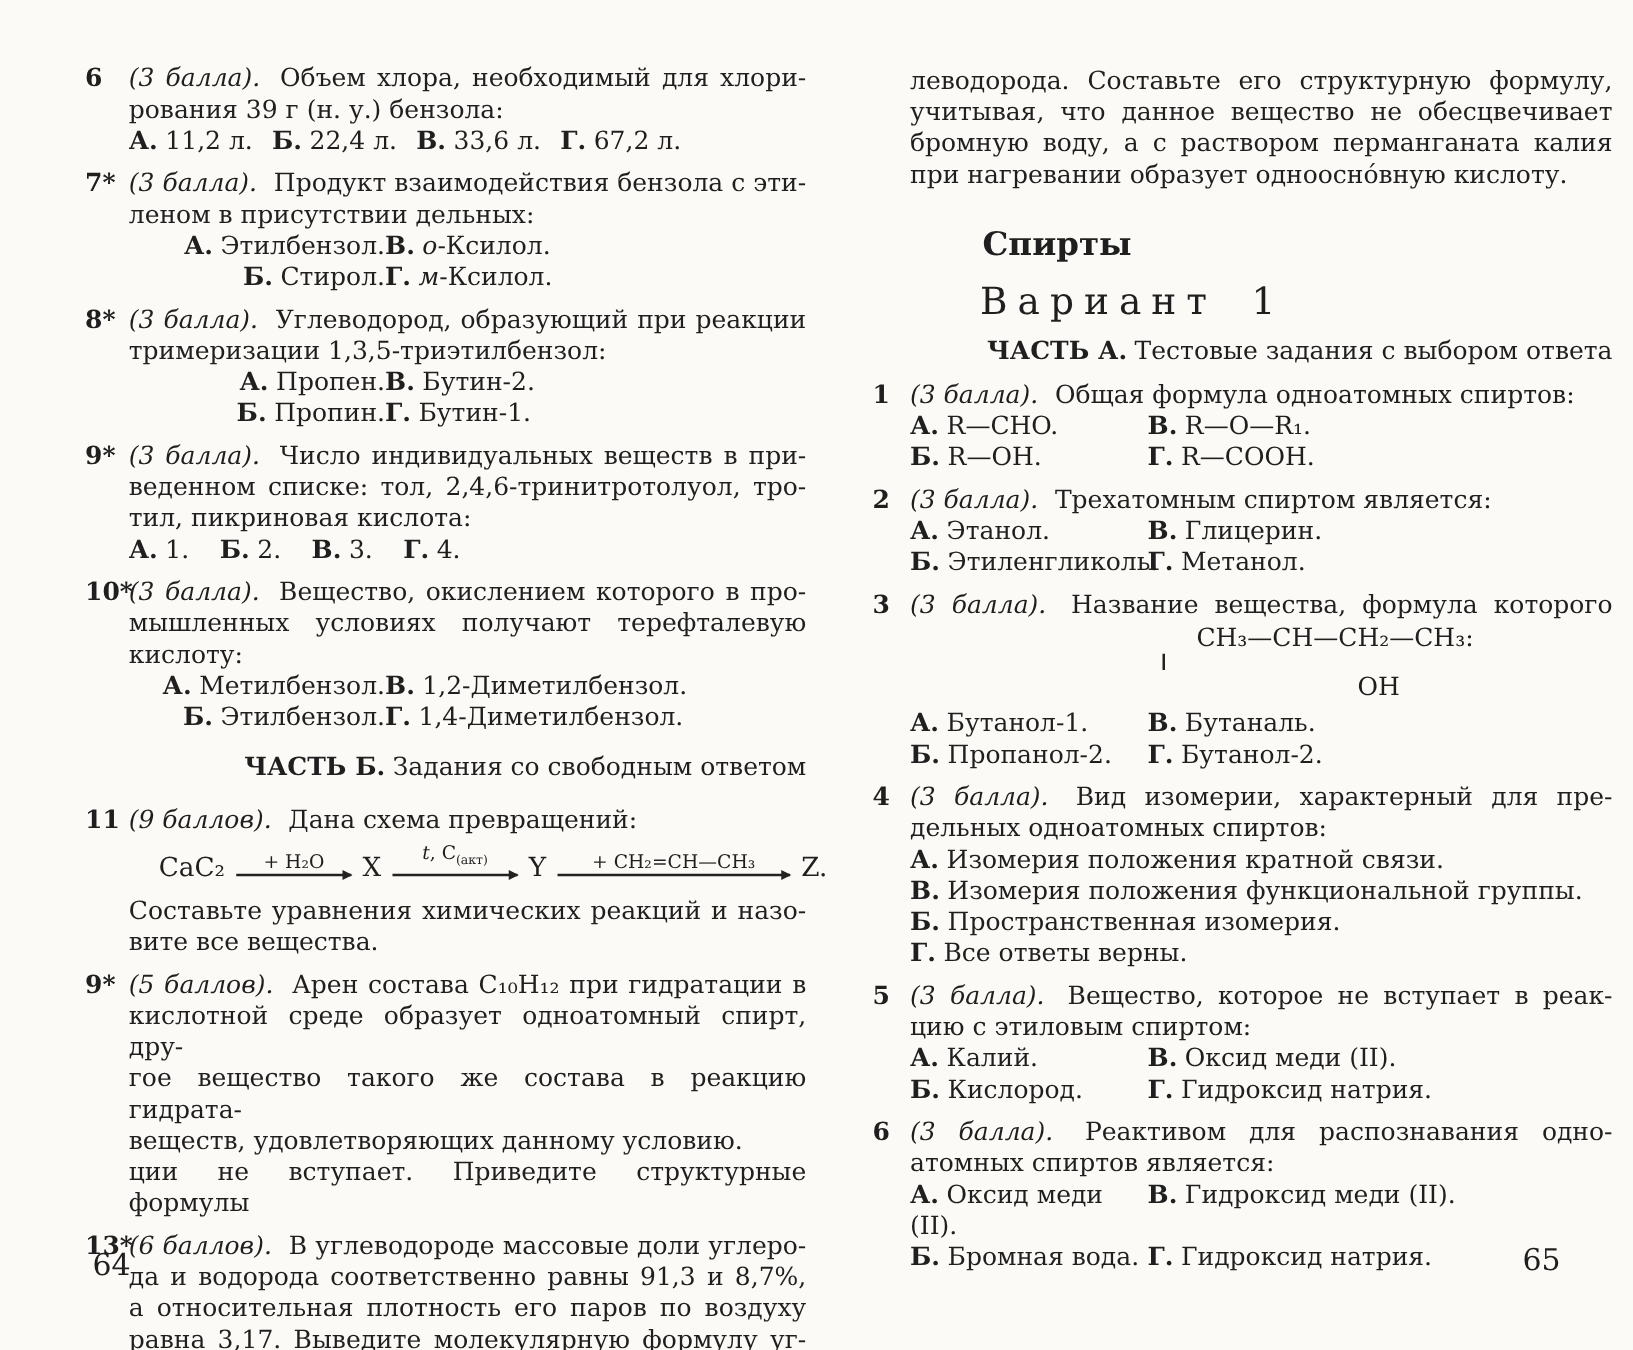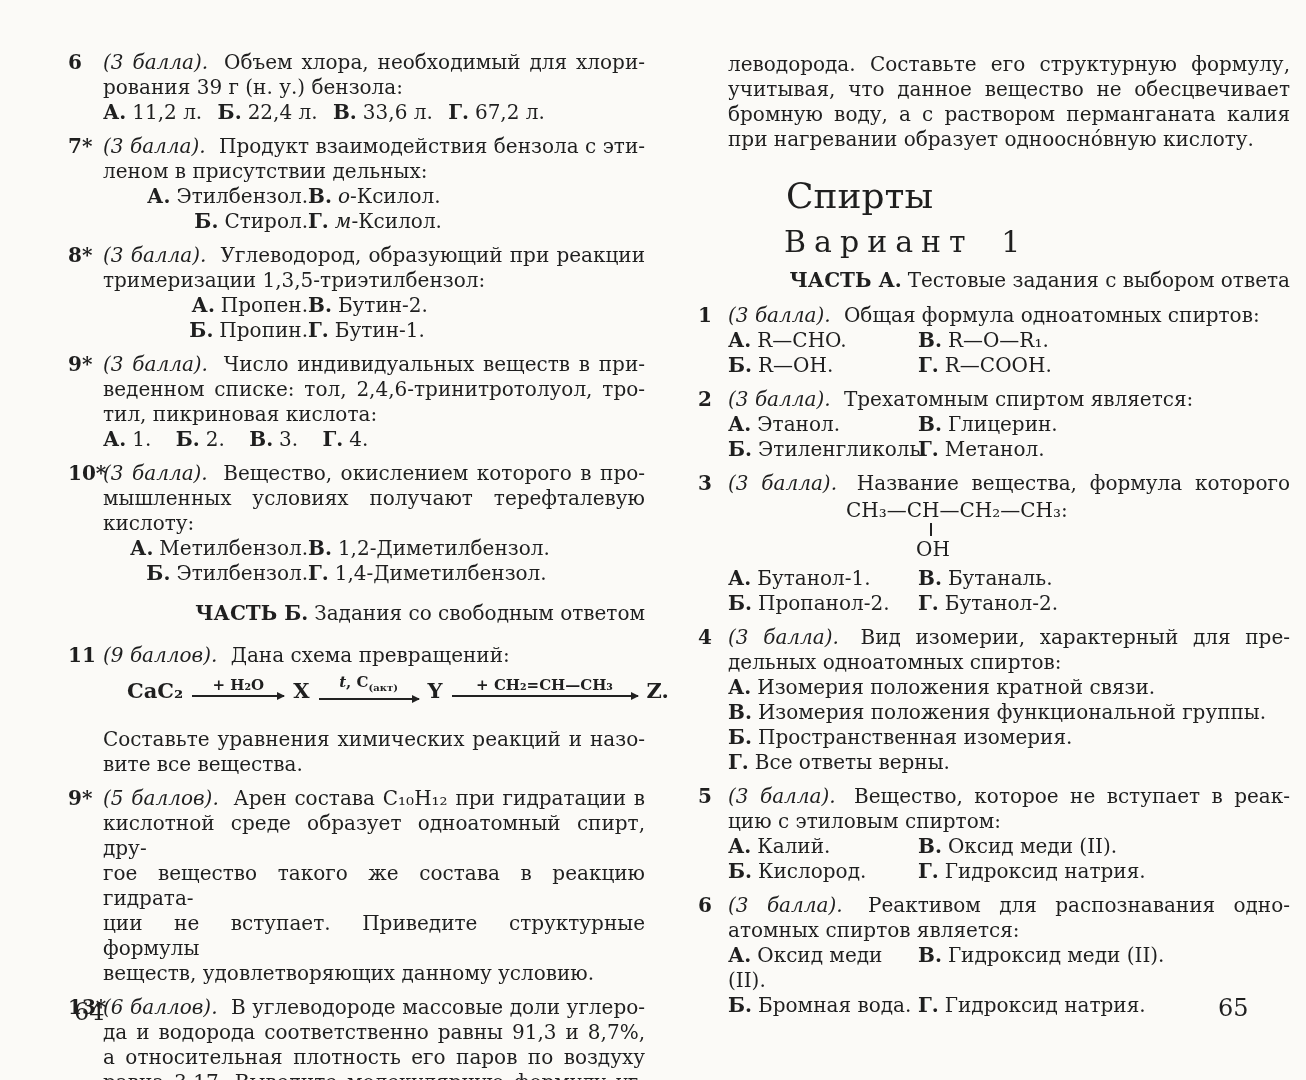--- a/index.html
+++ b/index.html
@@ -33,38 +33,38 @@
   .orow .c2 { flex:1 1 auto; }
   .oi { font-style:italic; }
 
   .oinline .pair8 { margin-right:9px; white-space:nowrap; }
   .oinline .pair16 { margin-right:18px; white-space:nowrap; }
 
   .part-head { margin:6px 0 8px 0;text-align:right; }
   .part-head b { margin-right:6px; }
 
   
-  .scheme { display:flex; align-items:center; margin:6px 0 20px 24px; white-space:nowrap;font-weight:bold; }
+  .scheme { display:flex; align-items:flex-end; margin:6px 0 8px 24px; white-space:nowrap; }
   .species { font-size:21px; line-height:27px; }
   .rarr { display:flex; flex-direction:column; align-items:center; margin:0 9px 7px 9px; }
   .rarr .lab { font-size:15px; line-height:16px; white-space:nowrap; padding:0 3px; }
   .rarr .lab sub { font-size:10px; }
   .rarr .shaft { position:relative; height:1.5px; background:#222; align-self:stretch; margin-top:2px; }
   .rarr .shaft::after {
     content:""; position:absolute; right:-1px; top:-3.4px; width:0; height:0;
     border-left:8px solid #222; border-top:4px solid transparent; border-bottom:4px solid transparent;
   }
   .a1 { min-width:92px; } .a2 { min-width:100px; } .a3 { min-width:186px; }
 
   
-  .struct { margin:2px 0 5px 118px; line-height:24px; }
+  .struct { margin:2px 0 5px 118px; line-height:24px;text-align:center; }
   .struct .sbar { width:1.5px; height:13px; background:#222; margin:1px 0 1px 84px; }
   .struct .soh { margin-left:70px; }
 
-  .section-title { font-size:36px; font-weight:normal; line-height:36px; margin:26px 0 0 88px; }
+  .section-title { font-size:26px; font-weight:bold; line-height:36px; margin:26px 0 0 88px; }
   .variant { font-size:30px; line-height:26px; letter-spacing:8px; word-spacing:10px; margin:15px 0 0 86px; }
   #pageR .part-head { margin:13px 0 10px 0; }
 
   .pagenum { position:absolute; font-size:24px;text-align:center; }
   #pnL { left:74px;  top:1000px; }
   #pnR { left:1218px; top:996px; }
 </style>
 </head>
 <body>
 
@@ -179,22 +179,22 @@
       <div class="line">вите все вещества.</div>
     </div>
   </div>
 
   <div class="q">
     <div class="qn">9*</div>
     <div class="qb">
       <div class="line j"><span class="pts">(5 баллов).</span> <span>Арен состава C₁₀H₁₂ при гидратации в</span></div>
       <div class="line j">кислотной среде образует одноатомный спирт, дру-</div>
       <div class="line j">гое вещество такого же состава в реакцию гидрата-</div>
+      <div class="line">веществ, удовлетворяющих данному условию.</div>
       <div class="line j">ции не вступает. Приведите структурные формулы</div>
-      <div class="line">веществ, удовлетворяющих данному условию.</div>
     </div>
   </div>
 
   <div class="q">
     <div class="qn">13*</div>
     <div class="qb">
       <div class="line j"><span class="pts">(6 баллов).</span> <span>В углеводороде массовые доли углеро-</span></div>
       <div class="line j">да и водорода соответственно равны 91,3 и 8,7%,</div>
       <div class="line j">а относительная плотность его паров по воздуху</div>
       <div class="line j">равна 3,17. Выведите молекулярную формулу уг-</div>

